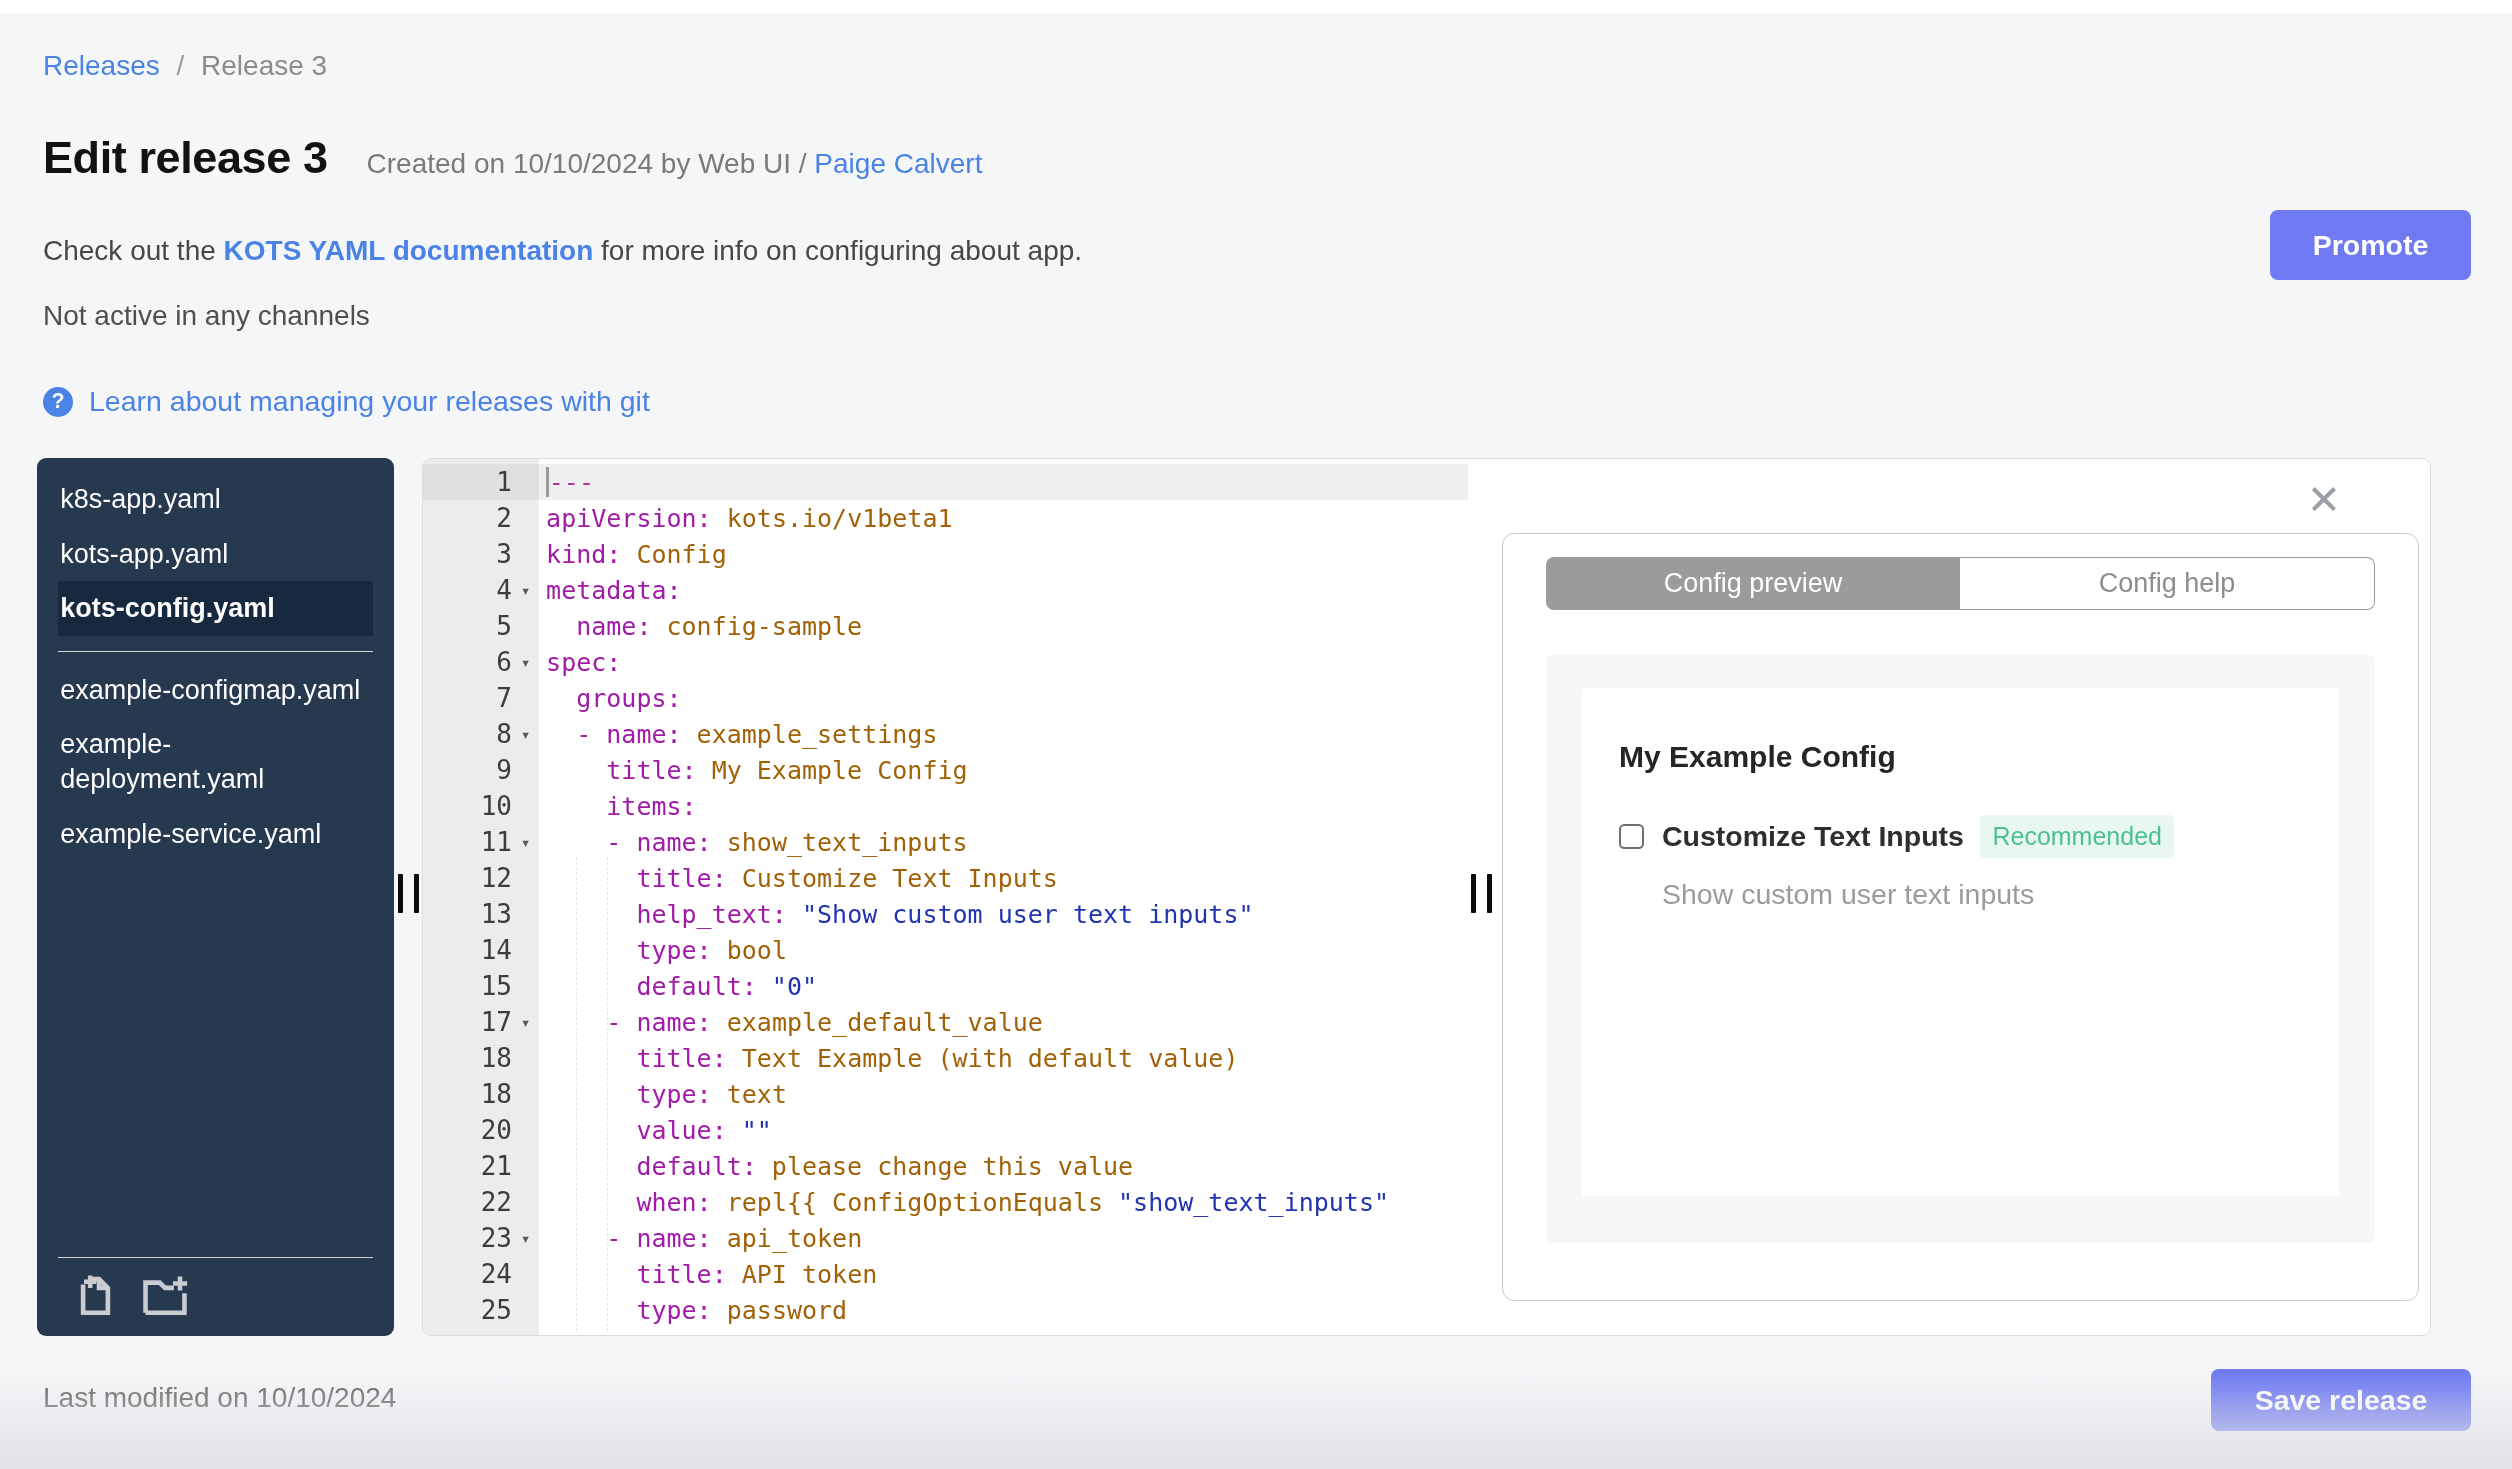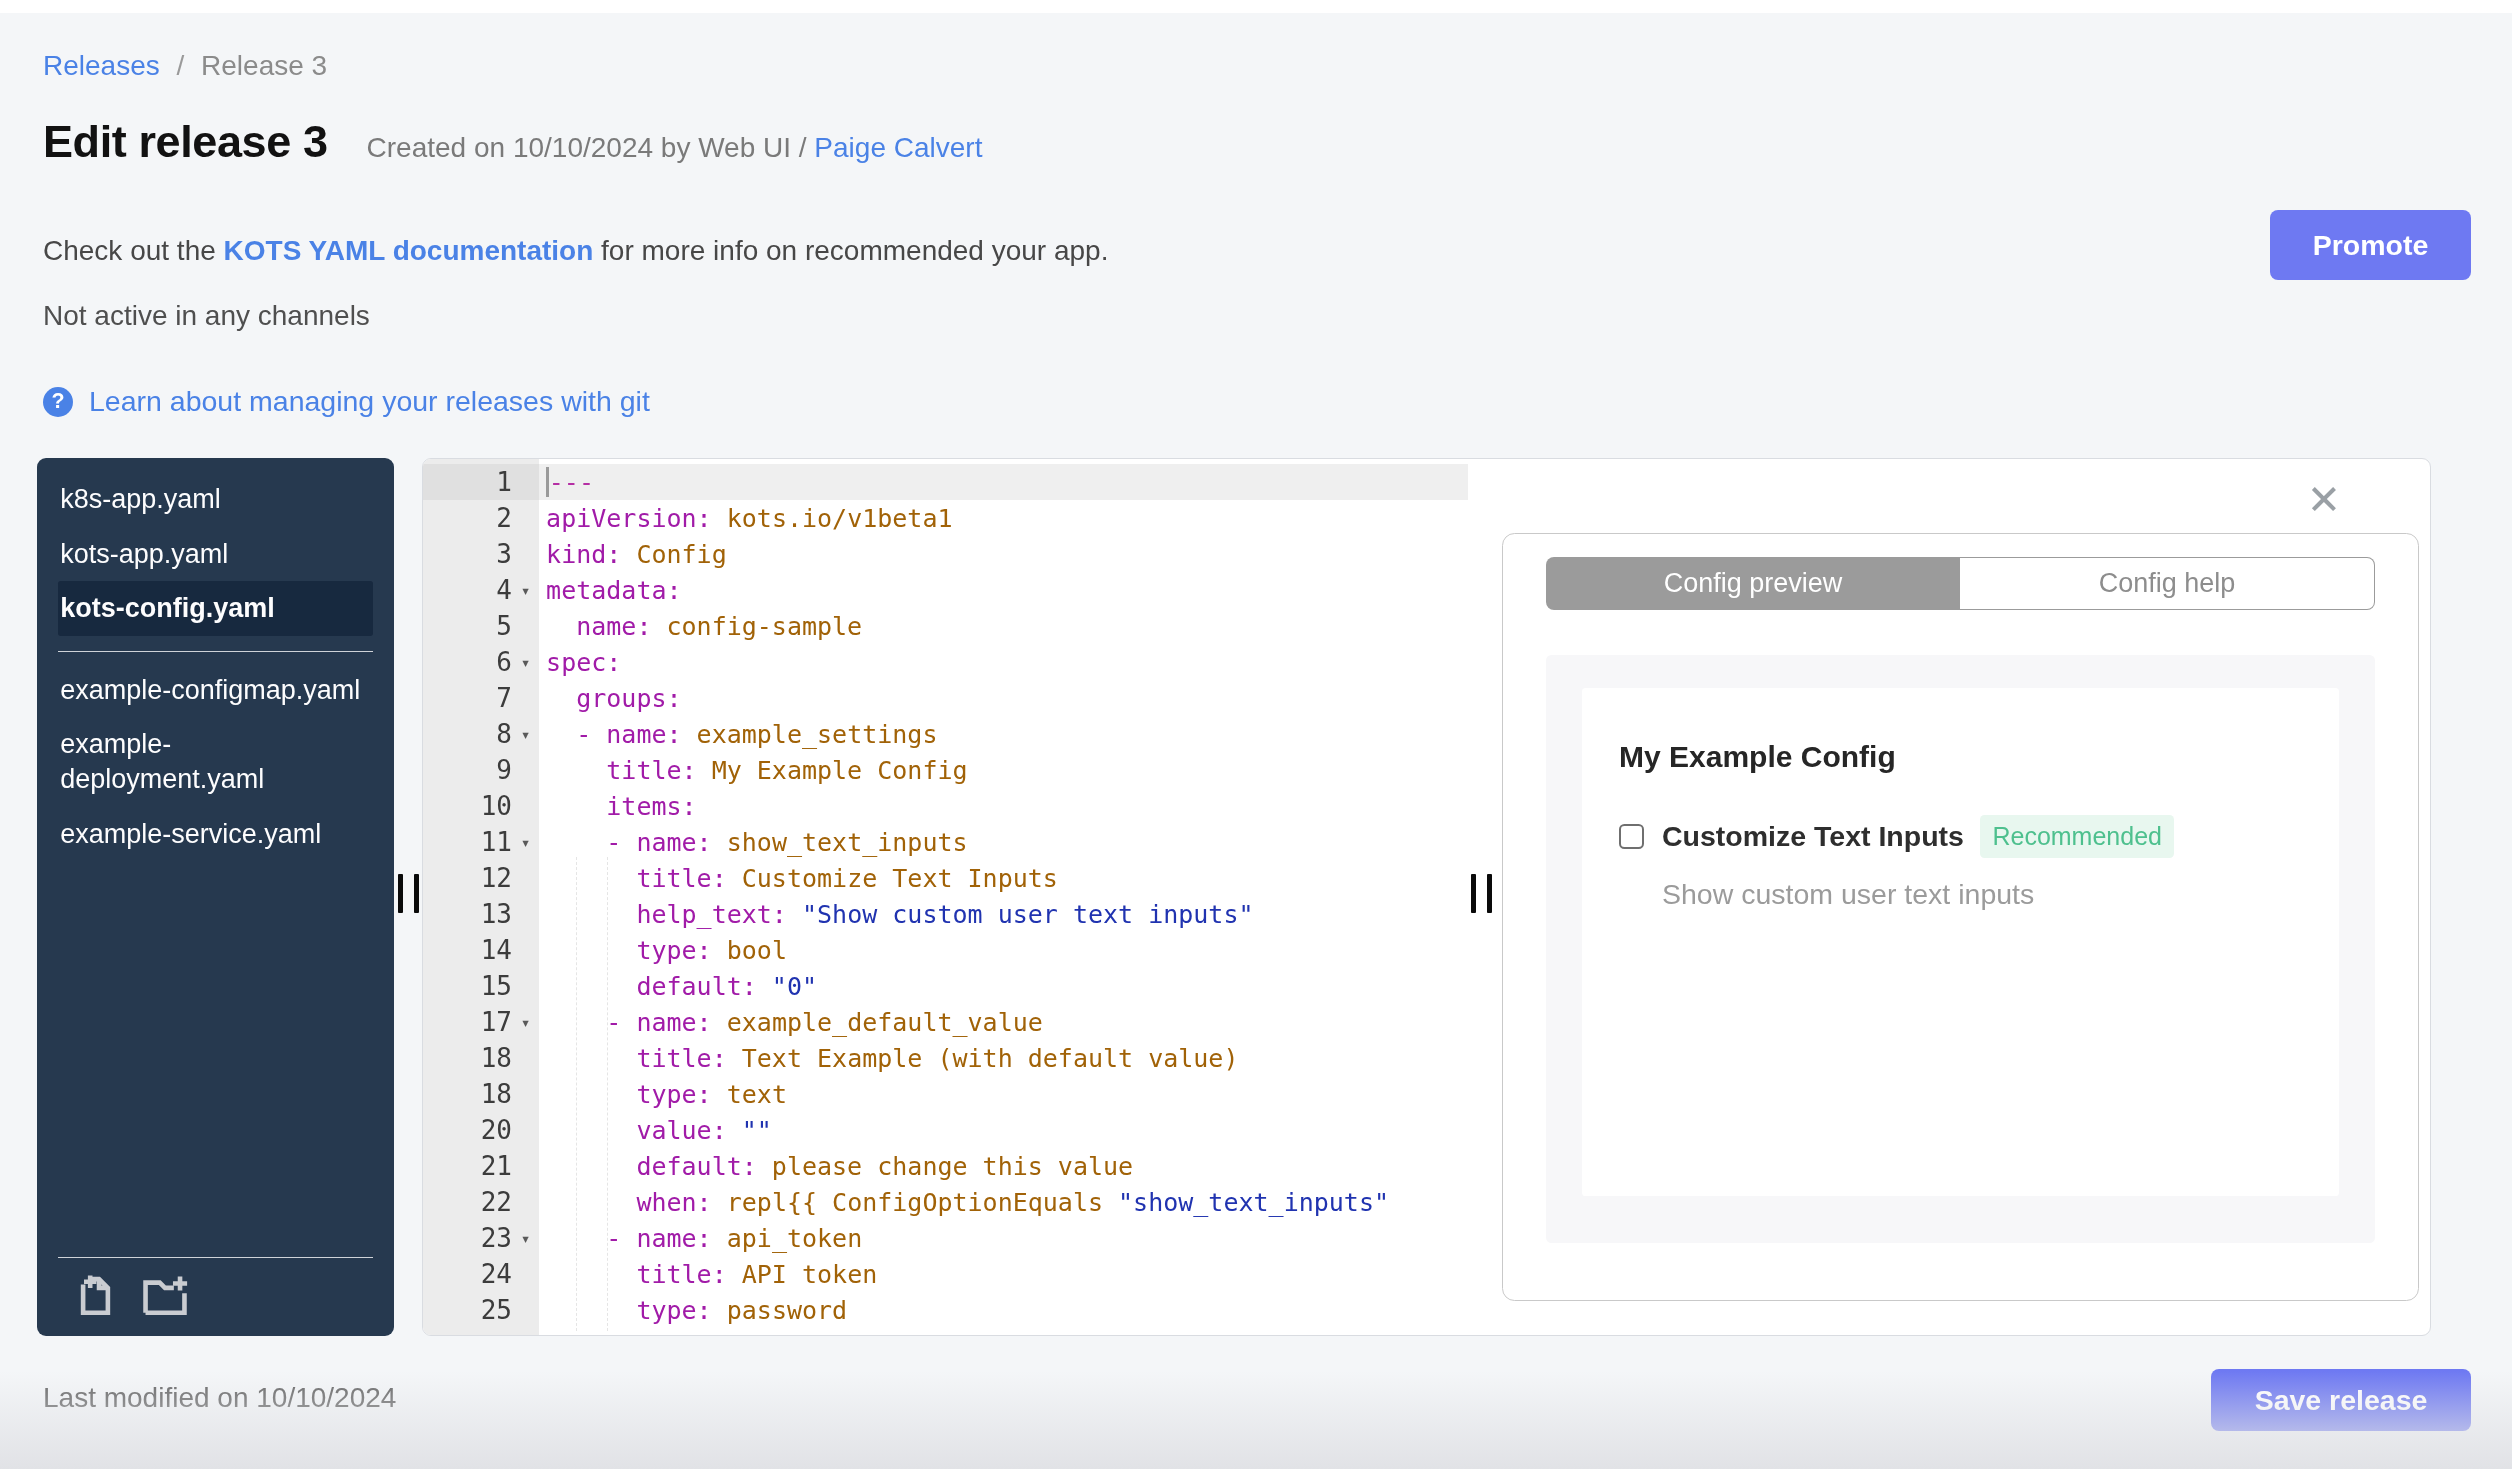--- a/index.html
+++ b/index.html
@@ -16,21 +16,21 @@
   }
   .top-strip{position:absolute;left:0;top:0;width:100%;height:12.5px;background:#ffffff;}
   .bottom-fade{position:absolute;left:0;bottom:0;width:100%;height:98px;
     background:linear-gradient(to bottom, rgba(226,227,230,0), #e1e2e6);pointer-events:none;}
 
   
   .breadcrumb{position:absolute;left:43px;top:50px;font-size:28px;}
   .breadcrumb a{color:var(--link);text-decoration:none;}
   .breadcrumb .sep{color:#9a9a9a;margin:0 9px;}
   .breadcrumb .current{color:#8b8b8b;}
-  .page-title-row{position:absolute;left:43px;top:116px;display:flex;align-items:baseline;}
+  .page-title-row{position:absolute;left:43px;top:132px;display:flex;align-items:baseline;}
   .page-title{font-size:45px;font-weight:700;color:#121212;letter-spacing:-0.4px;}
   .created{margin-left:39px;font-size:28px;color:#7a7a7a;}
   .created a{color:var(--link);text-decoration:none;font-weight:500;}
   .docs-line{position:absolute;left:43px;top:235px;font-size:28px;color:#474747;}
   .docs-line a{color:var(--link);text-decoration:none;font-weight:700;}
   .channel-status{position:absolute;left:43px;top:300px;font-size:28px;color:#4f4f4f;}
   .git-row{position:absolute;left:43px;top:385px;display:flex;align-items:center;gap:16px;}
   .q-icon{width:30px;height:30px;border-radius:50%;background:var(--link);color:#fff;
     font-size:21.4px;font-weight:700;display:flex;align-items:center;justify-content:center;}
   .git-link{font-size:28.5px;color:var(--link);text-decoration:none;}
@@ -110,21 +110,21 @@
   <a href="#">Releases</a>
   <span class="sep">/</span>
   <span class="current">Release 3</span>
 </div>
 
 <div class="page-title-row">
   <span class="page-title">Edit release 3</span>
   <span class="created"><span>Created on 10/10/2024 by Web UI / </span><a href="#">Paige Calvert</a></span>
 </div>
 
-<div class="docs-line"><span>Check out the </span><a href="#">KOTS YAML documentation</a><span> for more info on recommended your app.</span></div>
+<div class="docs-line"><span>Check out the </span><a href="#">KOTS YAML documentation</a><span> for more info on configuring about app.</span></div>
 
 <div class="channel-status">Not active in any channels</div>
 
 <div class="git-row">
   <span class="q-icon">?</span>
   <a href="#" class="git-link">Learn about managing your releases with git</a>
 </div>
 
 <button class="btn btn-promote">Promote</button>
 

